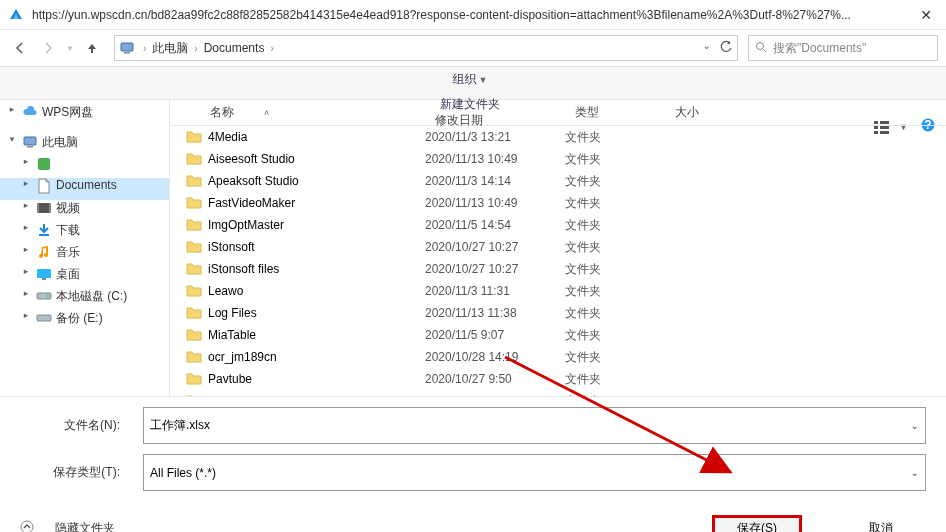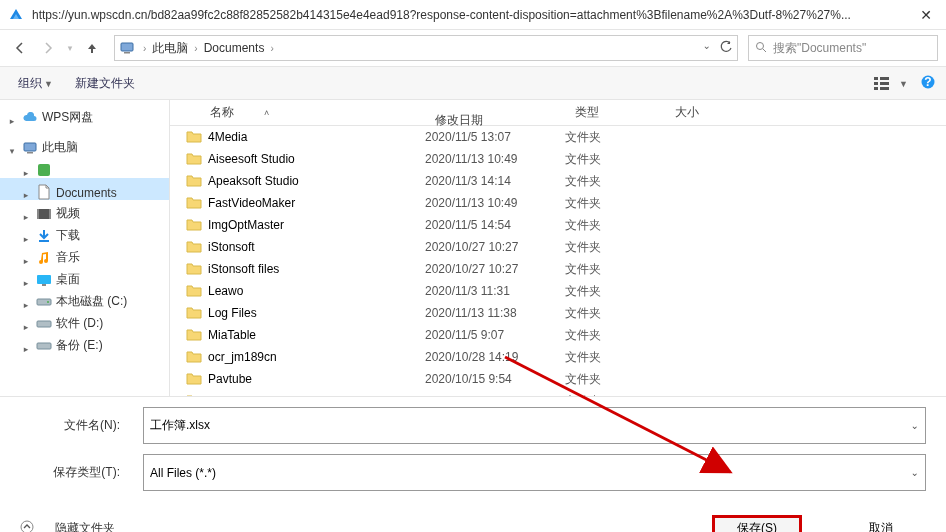--- a/index.html
+++ b/index.html
@@ -17,30 +17,30 @@
 .nav-btn.disabled { color: #ccc; }
 .addressbar { flex: 1; height: 26px; border: 1px solid #ccc; display: flex; align-items: center; padding: 0 4px; margin: 0 6px; }
 .addressbar .pc-icon { width: 16px; height: 16px; margin-right: 6px; }
 .crumb-sep { color: #888; margin: 0 2px; font-size: 10px; }
 .addressbar .crumb { color: #333; padding: 2px 4px; }
 .addr-drop { margin-left: auto; display: flex; gap: 2px; color: #666; }
 .searchbox { width: 190px; height: 26px; border: 1px solid #ccc; display: flex; align-items: center; padding: 0 6px; color: #888; }
 .searchbox .sicon { margin-right: 6px; }
 
 
-.toolbar { height: 34px; background: #f7f7f7; border-top: 1px solid #e5e5e5; border-bottom: 1px solid #e5e5e5; display: flex; align-items: center; padding: 0 10px; }
+.toolbar { height: 34px; background: #f7f7f7; border-top: 1px solid #e5e5e5; border-bottom: 1px solid #e5e5e5; display: flex; align-items: center; padding: 0 10px; flex-direction: column; }
 .toolbar .tb-btn { padding: 4px 8px; margin-right: 6px; color: #335; }
 .toolbar .tb-btn .caret { font-size: 9px; margin-left: 2px; color: #666; }
 .toolbar .tb-right { margin-left: auto; display: flex; align-items: center; gap: 12px; color: #555; }
 .view-icon svg { vertical-align: middle; }
 
 
 .main { display: flex; height: 296px; }
 .sidebar { width: 170px; border-right: 1px solid #e5e5e5; overflow-y: auto; padding-top: 4px; }
-.tree-item { display: flex; align-items: flex-end; height: 22px; padding-left: 6px; color: #333; }
+.tree-item { display: flex; align-items: flex-start; height: 22px; padding-left: 6px; color: #333; }
 .tree-item .expander { width: 12px; font-size: 9px; color: #666; text-align: center; }
 .tree-item .ticon { width: 16px; height: 16px; margin: 0 4px; display: flex; align-items: center; justify-content: center; }
 .tree-item.selected { background: #cce8ff; }
 .tree-item.indent1 { padding-left: 20px; }
 
 .filepane { flex: 1; display: flex; flex-direction: column; overflow: hidden; }
 .colheaders { height: 26px; display: flex; align-items: center; border-bottom: 1px solid #e5e5e5; color: #444; }
 .colheaders .col { padding: 0 10px; }
 .col-name { width: 255px; padding-left: 40px !important; }
 .col-date { width: 140px; margin-top: 16px; }
@@ -251,49 +251,40 @@
         </span>
       <span>本地磁盘 (C:)</span>
     </div>
     <div class="tree-item indent1">
       <span class="expander expander-closed"></span>
       <span class="ticon">
           <svg width="16" height="10" viewBox="0 0 16 10">
             <rect x="1" y="2" width="14" height="6" rx="1" fill="#b0bec5" stroke="#78909c"></rect>
           </svg>
         </span>
-      <span>软件 (D:)</span>
-    </div>
-    <div class="tree-item indent1">
-      <span class="expander expander-closed"></span>
-      <span class="ticon">
-          <svg width="16" height="10" viewBox="0 0 16 10">
-            <rect x="1" y="2" width="14" height="6" rx="1" fill="#b0bec5" stroke="#78909c"></rect>
-          </svg>
-        </span>
       <span>备份 (E:)</span>
     </div>
   </div>
 
   <div class="filepane">
     <div class="colheaders">
       <div class="col col-name"><span>名称</span><span class="sort-caret">˄</span></div>
       <div class="col col-date">修改日期</div>
       <div class="col col-type">类型</div>
       <div class="col col-size">大小</div>
     </div>
     <div class="filelist" id="filelist">
         <div class="filerow">
           <div class="fname">
             <span class="ficon"><svg width="16" height="13" viewBox="0 0 16 13">
                 <path class="folder-svg" d="M1 3 L1 12 L15 12 L15 4 L7 4 L6 2 L1 2 Z"></path>
               </svg></span>
             <span>4Media</span>
           </div>
-          <div class="fdate">2020/11/5 13:07</div>
+          <div class="fdate">2020/11/3 13:21</div>
           <div class="ftype">文件夹</div>
         </div>
         <div class="filerow">
           <div class="fname">
             <span class="ficon"><svg width="16" height="13" viewBox="0 0 16 13">
                 <path class="folder-svg" d="M1 3 L1 12 L15 12 L15 4 L7 4 L6 2 L1 2 Z"></path>
               </svg></span>
             <span>Aiseesoft Studio</span>
           </div>
           <div class="fdate">2020/11/13 10:49</div>
@@ -389,21 +380,21 @@
           <div class="fdate">2020/10/28 14:19</div>
           <div class="ftype">文件夹</div>
         </div>
         <div class="filerow">
           <div class="fname">
             <span class="ficon"><svg width="16" height="13" viewBox="0 0 16 13">
                 <path class="folder-svg" d="M1 3 L1 12 L15 12 L15 4 L7 4 L6 2 L1 2 Z"></path>
               </svg></span>
             <span>Pavtube</span>
           </div>
-          <div class="fdate">2020/10/15 9:54</div>
+          <div class="fdate">2020/10/27 9:50</div>
           <div class="ftype">文件夹</div>
         </div>
         <div class="filerow">
           <div class="fname">
             <span class="ficon"><svg width="16" height="13" viewBox="0 0 16 13">
                 <path class="folder-svg" d="M1 3 L1 12 L15 12 L15 4 L7 4 L6 2 L1 2 Z"></path>
               </svg></span>
             <span>PDF</span>
           </div>
           <div class="fdate">2020/11/5 11:43</div>

